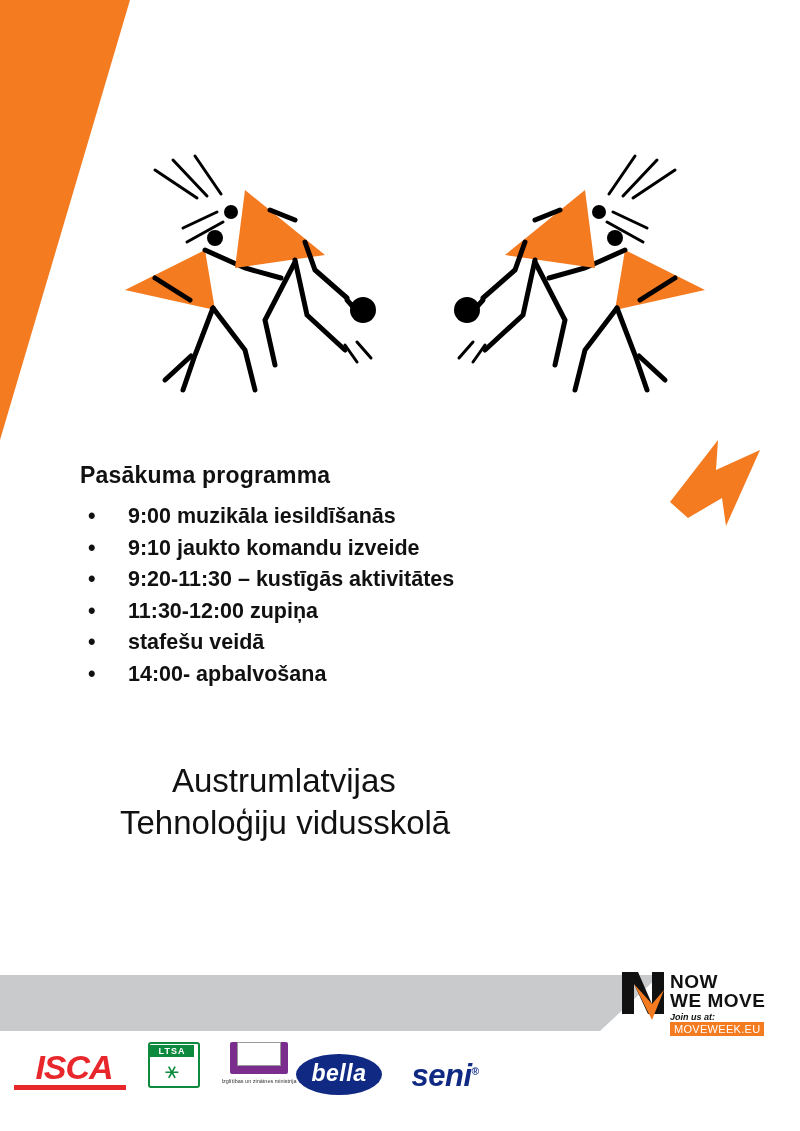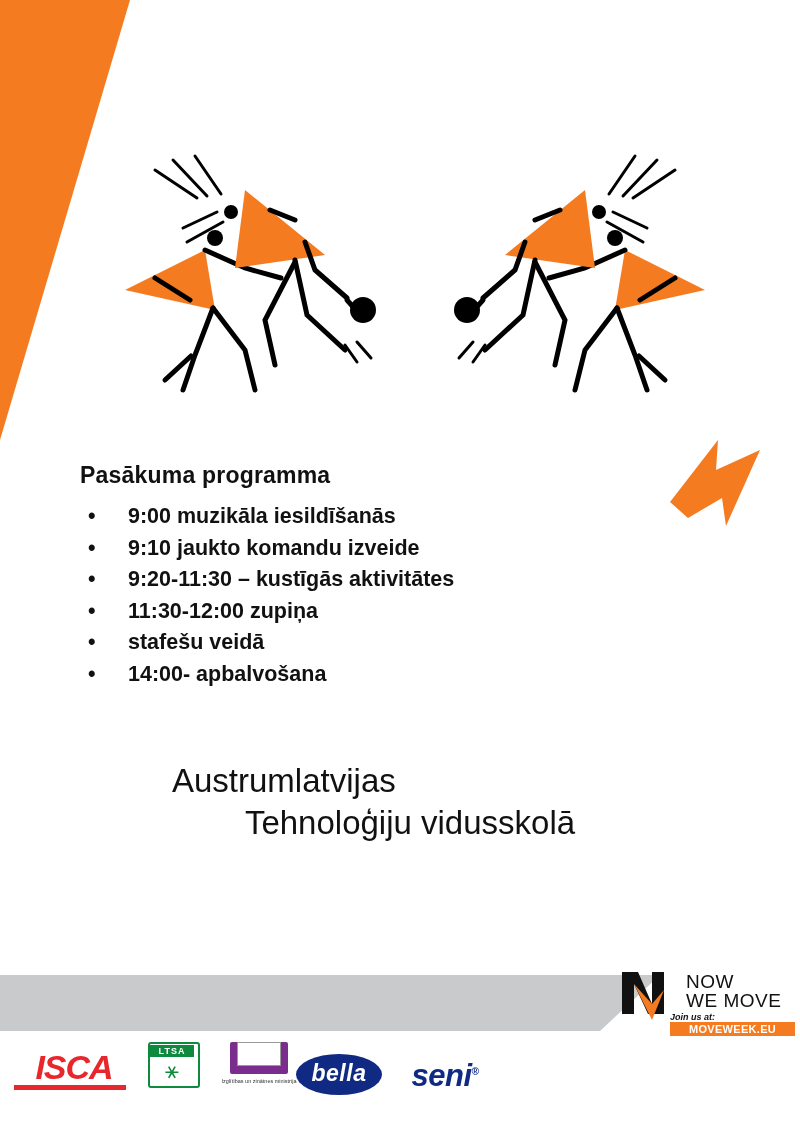--- a/index.html
+++ b/index.html
@@ -97,21 +97,21 @@
     position: absolute;
     top: 760px;
     left: 100px;
     width: 600px;
     font-size: 33px;
     color: #111111;
     line-height: 1.28;
     font-weight: normal;
   }
   .venue .line1 { margin-left: 72px; }
-  .venue .line2 { margin-left: 20px; text-align: center; }
+  .venue .line2 { margin-left: 20px; }
 
   
   .grey-band {
     position: absolute;
     left: 0;
     top: 975px;
     width: 800px;
     height: 56px;
   }
 
@@ -122,43 +122,42 @@
     left: 618px;
     width: 175px;
     height: 70px;
   }
   .nwm-text {
     position: absolute;
     left: 52px;
     top: 2px;
     color: #111111;
     font-size: 19px;
-    font-weight: normal;
+    font-weight: bold;
     line-height: 1.0;
     letter-spacing: 0.5px;
-    margin-left: 16px;
   }
   .nwm-join {
     position: absolute;
     left: 52px;
     top: 42px;
     font-size: 9px;
     font-style: italic;
     font-weight: bold;
     color: #111111;
   }
   .nwm-url {
     position: absolute;
     left: 52px;
     top: 52px;
     background: #F47B20;
     color: #ffffff;
     font-size: 11px;
-    font-weight: bold;
-    padding: 1px 19px;
+    font-weight: normal;
+    padding: 1px 4px;
     letter-spacing: 0.3px;
   }
 
   
   .sponsors {
     position: absolute;
     top: 1040px;
     left: 0;
     width: 800px;
     height: 80px;

